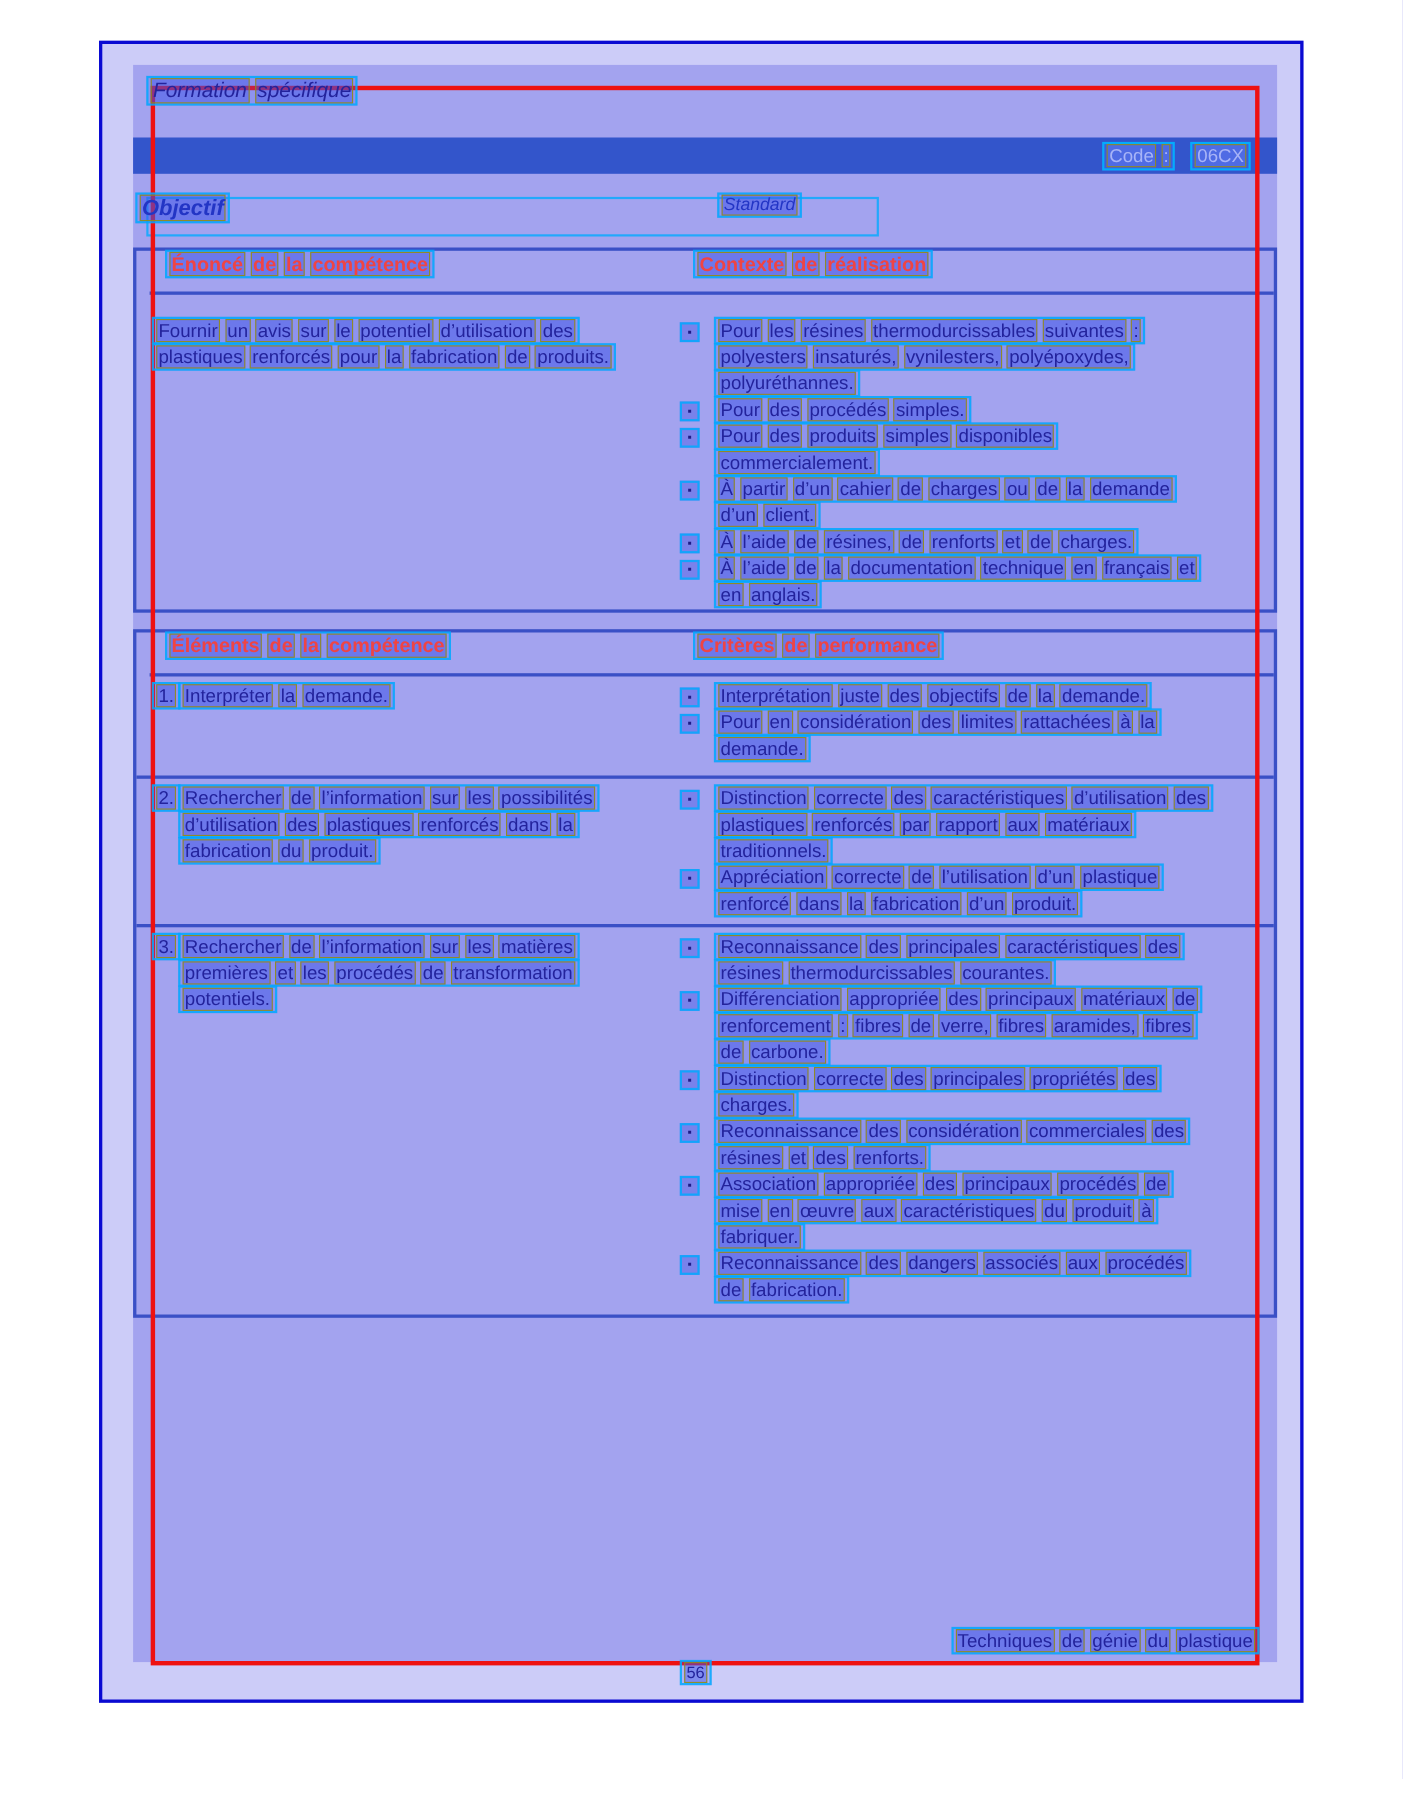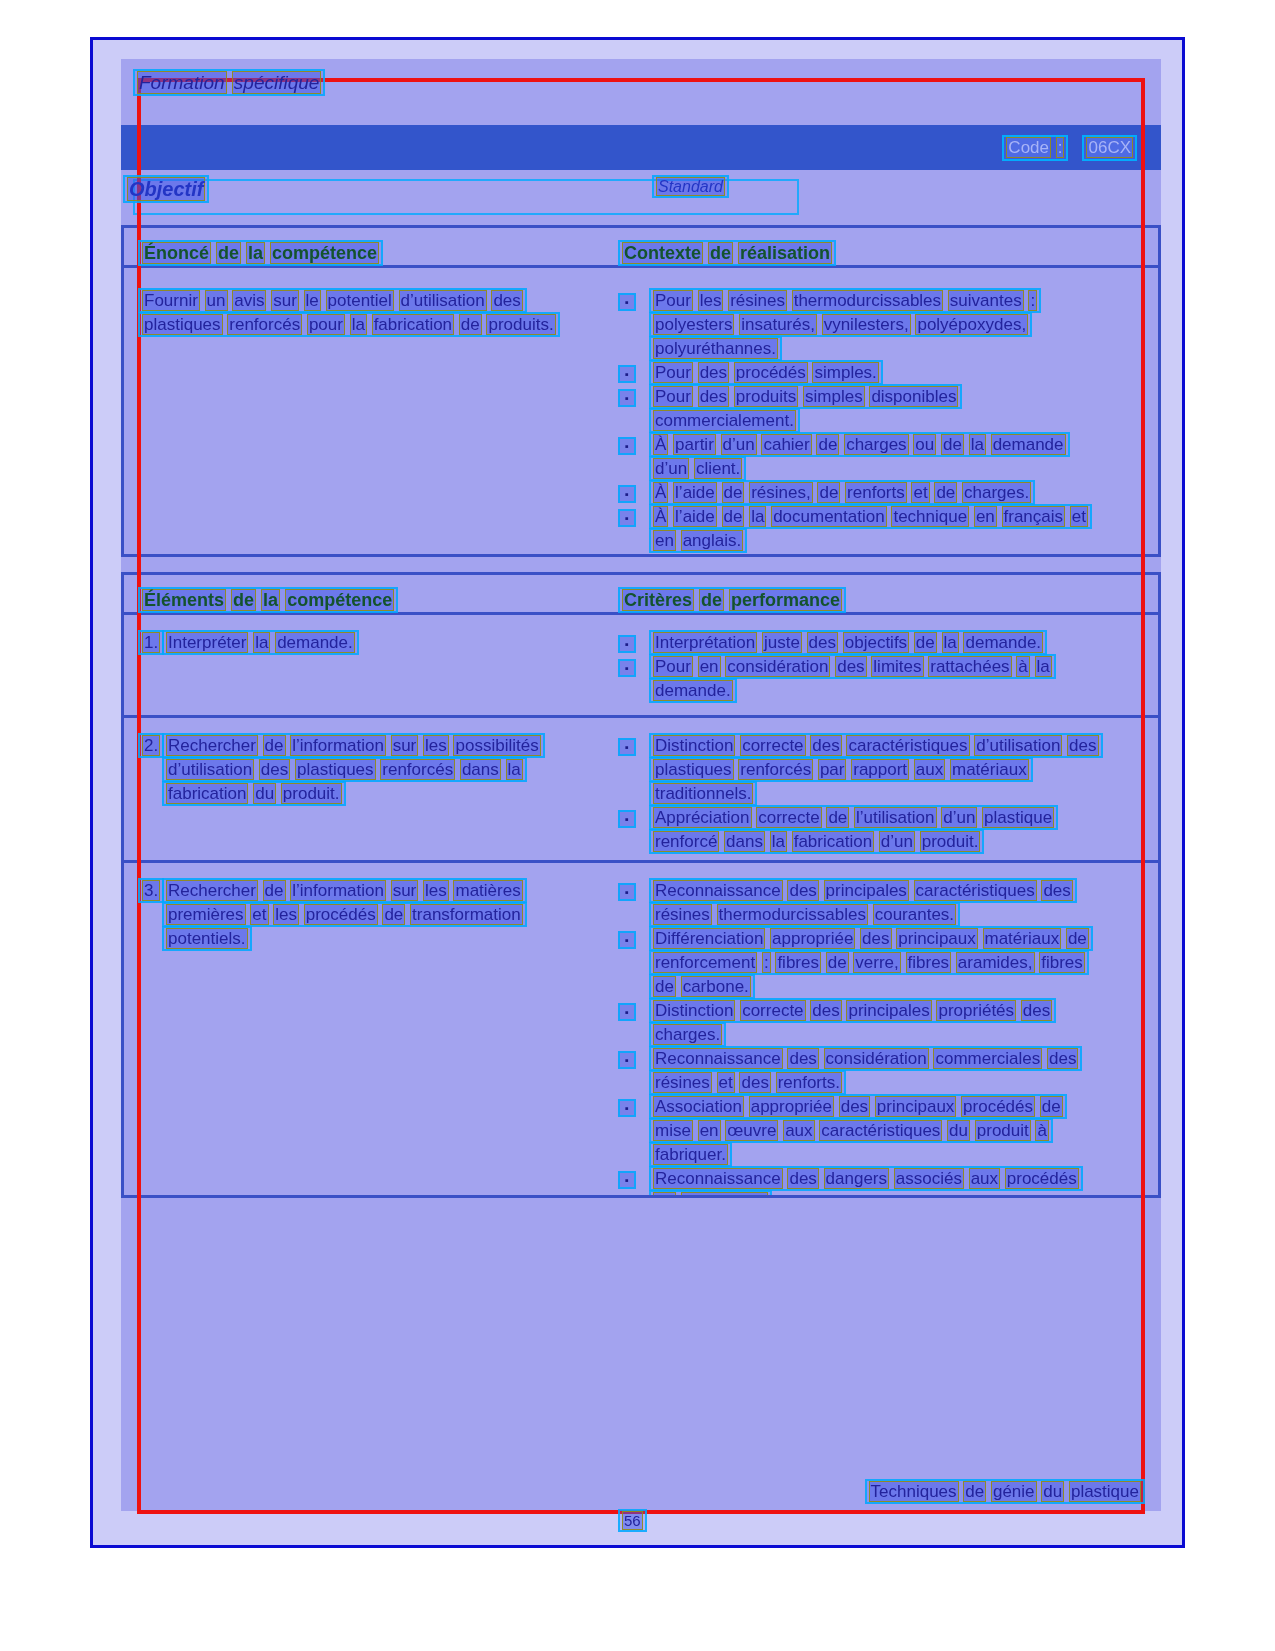--- a/index.html
+++ b/index.html
@@ -6,21 +6,21 @@
   .page{
     position:relative; width:1275px; height:1651px; background:#ffffff;
     font-family:"Liberation Sans", sans-serif; color:#23239c; overflow:hidden;
   }
   
   .outer{position:absolute; left:90px; top:37px; width:1089px; height:1505px;
          border:3px solid #0a0ad2; background:#ccccf8;}
   
   .panel{position:absolute; left:121px; top:59px; width:1040px; height:1452px; background:#a3a3ef;}
   
-  .titlebar{position:absolute; left:121px; top:125px; width:1040px; height:45px; background:#3355cb;
+  .titlebar{position:absolute; left:121px; top:125px; width:1040px; height:33px; background:#3355cb;
             display:flex; align-items:center; justify-content:flex-end; gap:14px;
             padding-right:24px; box-sizing:border-box; font-size:17px;}
   .titlebar .hl{border-color:rgba(0,175,255,.95); background:rgba(85,110,242,.35); color:#a5b2f5;}
   .titlebar .hl .w{background:rgba(100,125,245,.45); color:#a8b4f7;}
   
   .redrect{position:absolute; left:137px; top:78px; width:1000px; height:1428px;
            border:4px solid #ee1111; z-index:5;}
   
   .hl{position:relative; z-index:6; display:inline;
       border:2px solid rgba(0,170,255,.85); background:rgba(70,92,235,.22);
@@ -28,23 +28,23 @@
   .hl .w{background:rgba(58,80,230,.40); border:1px solid rgba(148,140,20,.9); padding:0 1px;}
   .suptitle{position:absolute; left:133px; top:72px; font-size:19px; z-index:6;font-style:italic;}
   .objectif{position:absolute; left:123px; top:178px; font-size:20px; font-weight:bold; font-style:italic; color:#2335c5;}
   .standard{position:absolute; left:652px; top:178px; font-size:16px; font-weight:normal; font-style:italic; color:#2335c5;}
   .heads-line{position:absolute; left:133px; top:179px; width:662px; height:32px;
               border:2px solid rgba(0,170,255,.8); z-index:4;}
   
   .tbl{position:absolute; left:121px; width:1040px; border:3px solid #3a50c6;
        box-sizing:border-box; font-size:17px; line-height:24px;}
   .tbl1{top:225px; height:332px;}
-  .tbl2{top:572px; height:626px; display:flex; flex-direction:column;gap:10px;}
-  .thead{display:flex; height:40px; align-items:flex-end; border-bottom:3px solid #3a50c6;
-         font-weight:bold; font-size:18px; color:#14532d; flex:0 0 auto; box-sizing:border-box;}
+  .tbl2{top:572px; height:626px; display:flex; flex-direction:column;}
+  .thead{display:flex; height:40px; align-items:flex-start; border-bottom:3px solid #3a50c6;
+         font-weight:bold; font-size:18px; color:#ef4444; flex:0 0 auto; box-sizing:border-box;margin-left:12px;}
   .cell-l{width:494px; flex:0 0 494px; padding-left:14px; box-sizing:border-box;}
   .cell-r{flex:1 1 auto; padding-right:12px;}
   .tbody{display:flex; padding-top:21px;}
   .tbody .cell-l .txt{margin:0; max-width:450px;}
   .blist{max-width:486px;}
   .bullet{display:flex; align-items:flex-start;}
   .bmark{position:relative; z-index:6; flex:0 0 14px; width:14px; margin-right:13px; margin-top:4px;
          border:2px solid rgba(0,170,255,.85); background:rgba(58,80,230,.40);
          color:#1c1c88; font-size:11px; line-height:14px; text-align:center;}
   .btxt{flex:1 1 auto; max-width:452px;}

